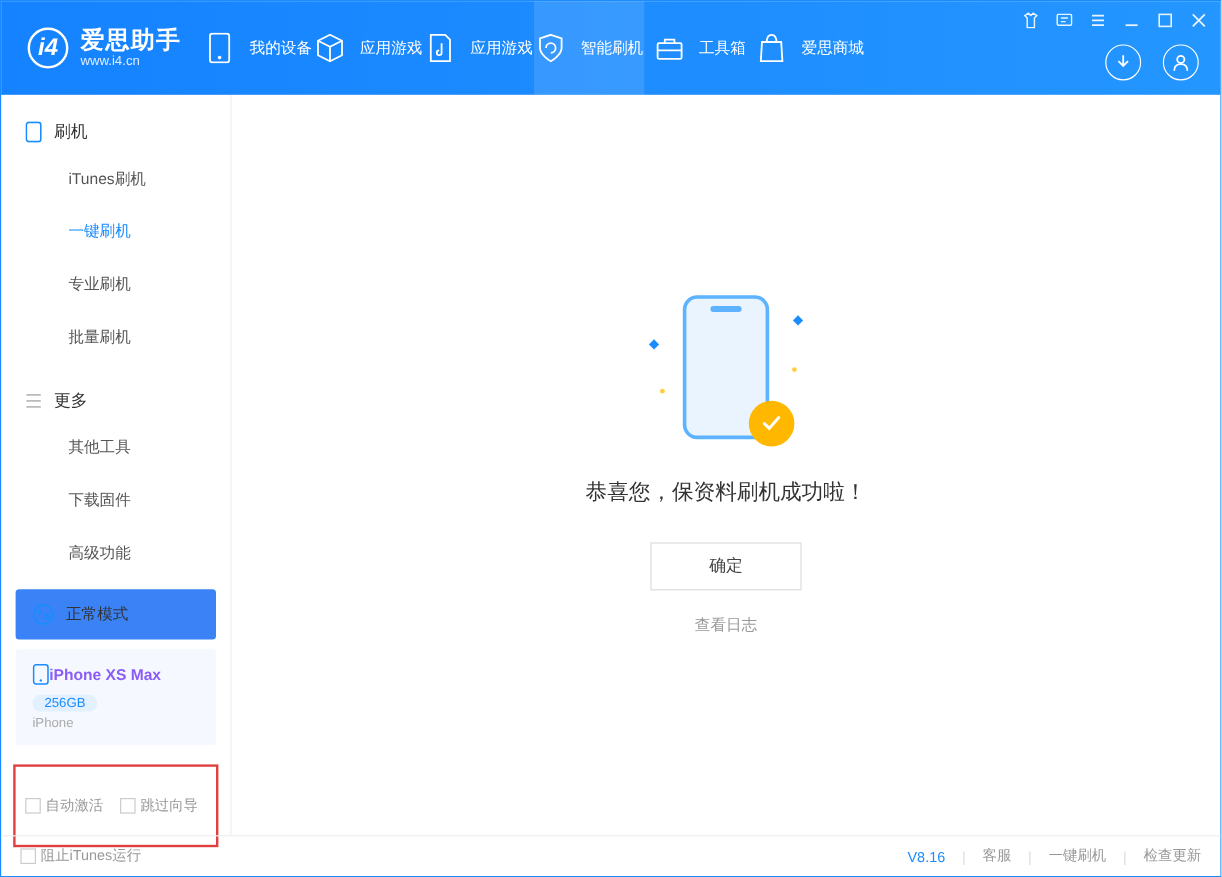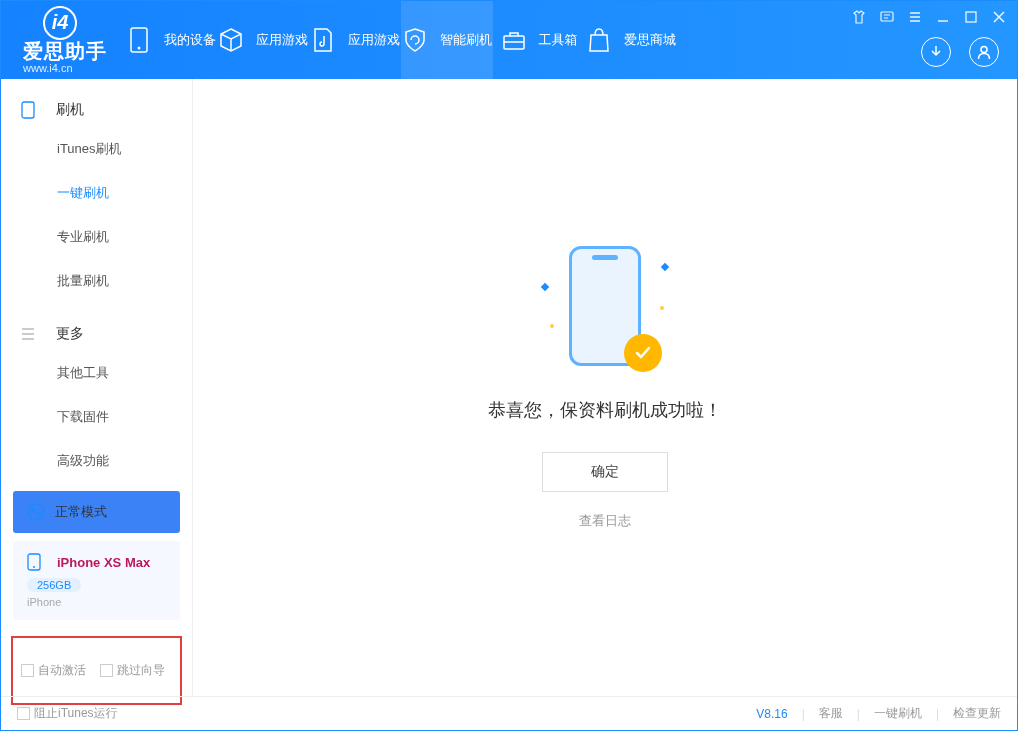--- a/index.html
+++ b/index.html
@@ -1,43 +1,43 @@
 <!DOCTYPE html>
 <html><head>
 <meta charset="utf-8">
 <style>
 * { margin: 0; padding: 0; box-sizing: border-box; font-family: "Microsoft YaHei", sans-serif; }
 body { background: #fff; }
 .window { width: 1018px; height: 731px; border: 1px solid #1a8cff; display: flex; flex-direction: column; }
 .header { height: 78px; background: linear-gradient(to right, #1582ff, #2496ff); display: flex; align-items: center; color: #fff; position: relative; }
-.logo { display: flex; align-items: center; padding: 0 18px 0 22px; flex-direction: column; }
+.logo { display: flex; align-items: center; padding: 0 18px 0 22px; }
 .logo-icon { width: 34px; height: 34px; border: 2.5px solid #fff; border-radius: 50%; display: flex; align-items: center; justify-content: center; font-weight: bold; font-style: italic; font-size: 20px; margin-right: 10px; }
 .brand-text { display: flex; flex-direction: column; line-height: 1.1; }
 .brand-name { font-size: 20px; font-weight: bold; letter-spacing: 1px; }
 .brand-url { font-size: 11px; opacity: 0.85; }
 .nav { display: flex; height: 100%; }
 .nav-item { width: 92px; display: flex; flex-direction: row; align-items: center; justify-content: center; cursor: pointer; font-size: 13px; gap: 12px; }
 .nav-item.active { background: rgba(255,255,255,0.12); }
 .nav-icon { width: 26px; height: 26px; display: flex; align-items: center; justify-content: center; }
 .header-right { position: absolute; right: 10px; top: 8px; display: flex; gap: 12px; align-items: center; }
 .header-right .ctrl { width: 16px; height: 16px; display:flex; align-items:center; justify-content:center; cursor: pointer; opacity: 0.9; }
 .header-bottom-right { position: absolute; right: 18px; bottom: 12px; display: flex; gap: 18px; }
 .circle-btn { width: 30px; height: 30px; border: 1.5px solid #fff; border-radius: 50%; display: flex; align-items: center; justify-content: center; cursor: pointer; }
 .body { flex: 1; display: flex; min-height: 0; }
 .sidebar { width: 192px; border-right: 1px solid #eee; display: flex; flex-direction: column; }
 .side-section { padding: 14px 0 0 0; }
-.side-header { display: flex; align-items: center; gap: 21px; padding: 8px 20px; font-size: 14px; color: #333; font-weight: 500; }
+.side-header { display: flex; align-items: center; gap: 10px; padding: 8px 20px; font-size: 14px; color: #333; font-weight: 500; }
 .side-header svg { flex-shrink: 0; }
 .side-items { }
 .side-item { padding: 13px 0 13px 56px; font-size: 13px; color: #555; cursor: pointer; }
 .side-item.active { color: #1a8cff; }
 .side-spacer { flex: 1; }
 .mode-box { margin: 8px 12px; background: #3b82f6; border-radius: 3px; padding: 12px 14px; display: flex; align-items: center; gap: 10px; font-size: 13px; color: #333; }
 .device-box { margin: 0 12px 10px 12px; background: #f5f9ff; border-radius: 3px; padding: 12px 14px; font-size: 13px; }
-.device-name { font-weight: bold; color: #be185d; display: flex; align-items: center; gap: 16px; margin-bottom: 6px; }
+.device-name { font-weight: bold; color: #8b5cf6; display: flex; align-items: center; gap: 0; margin-bottom: 6px; }
 .device-badge { display: inline-block; background: #e3f0ff; color: #1a8cff; border-radius: 10px; padding: 1px 10px; font-size: 11px; margin-bottom: 4px; }
 .device-type { color: #aaa; font-size: 11px; }
 .checkbox-row { border: 2px solid #e04040; margin: 6px 10px 8px 10px; padding: 24px 8px; display: flex; gap: 14px; align-items: center; font-size: 12px; color: #999; }
 .cb { width: 13px; height: 13px; border: 1px solid #ccc; display: inline-block; margin-right: 4px; vertical-align: middle; }
 .main { flex: 1; display: flex; flex-direction: column; align-items: center; justify-content: center; }
 .illus { position: relative; width: 170px; height: 130px; margin-bottom: 22px; }
 .phone { width: 72px; height: 120px; border: 3px solid #5db3ff; border-radius: 12px; background: #eaf4ff; position: absolute; left: 50%; top: 0; transform: translateX(-50%); }
 .phone::before { content: ""; position: absolute; top: 6px; left: 50%; transform: translateX(-50%); width: 26px; height: 5px; background: #5db3ff; border-radius: 3px; }
 .check-badge { position: absolute; right: 28px; bottom: 4px; width: 38px; height: 38px; background: #ffb700; border-radius: 50%; display: flex; align-items: center; justify-content: center; }
 .sparkle { position: absolute; width: 6px; height: 6px; background: #1a8cff; transform: rotate(45deg); }

